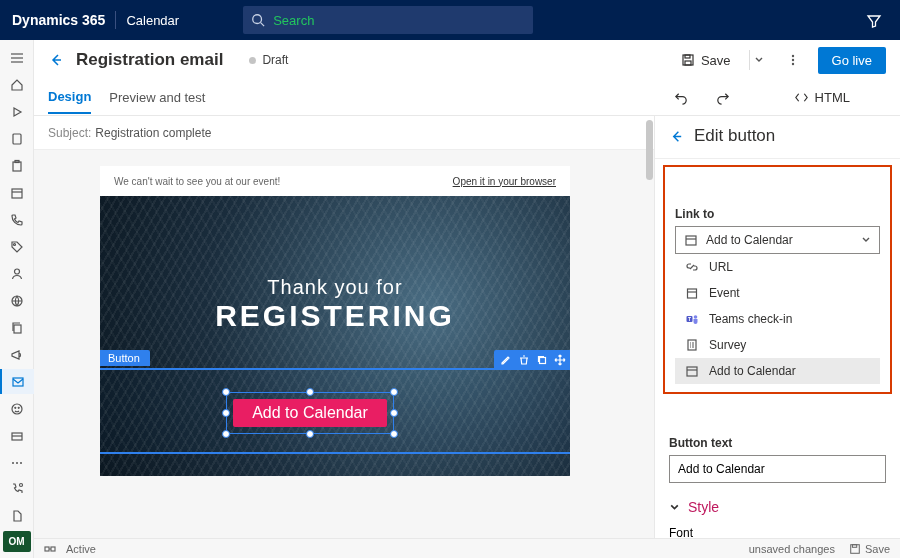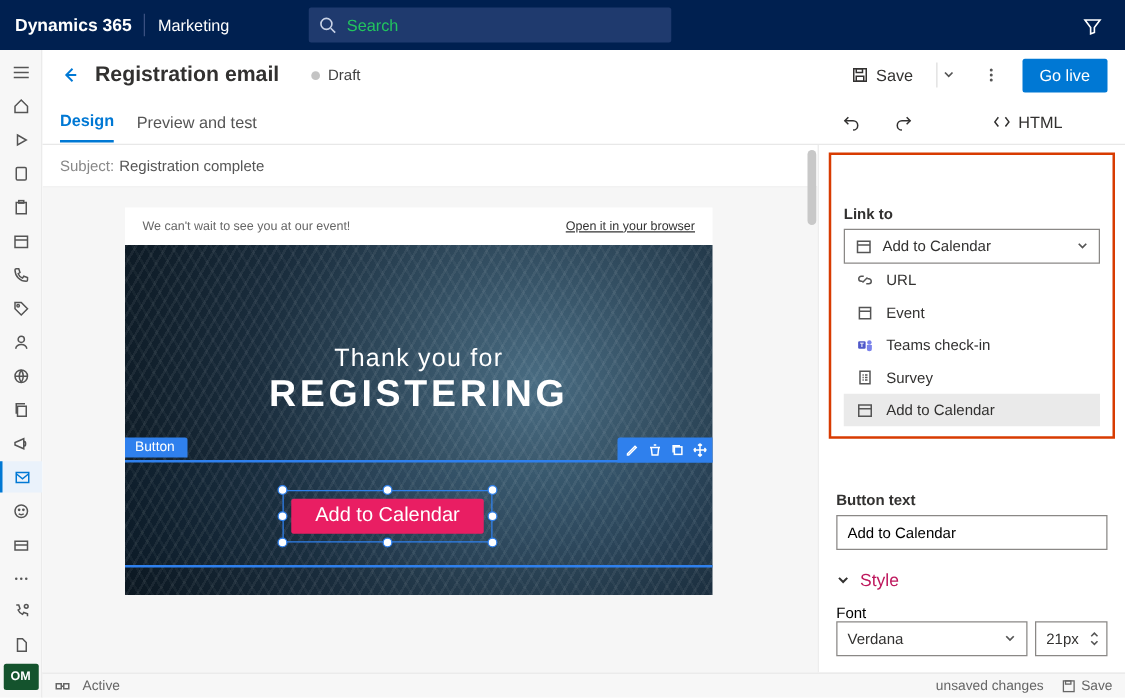--- a/index.html
+++ b/index.html
@@ -101,21 +101,21 @@
 
 .i { width:14px; height:14px; display:inline-block;}
 </style>
 </head>
 <body>
 
 <div class="topnav">
   <div class="brand">
     <span class="app">Dynamics 365</span>
     <span class="sep"></span>
-    <span class="module">Marketing</span>
+    <span class="module">Calendar</span>
   </div>
   <div class="search">
     <svg class="i" viewBox="0 0 16 16" fill="none" stroke="#c8d2e6" stroke-width="1.5">
         <circle cx="7" cy="7" r="5"></circle>
         <line x1="11" y1="11" x2="15" y2="15"></line>
       </svg>
     <span>Search</span>
   </div>
   <div class="spacer"></div>
   <div class="icons">
@@ -385,20 +385,28 @@
               <span class="handle h-bm"></span>
               <span class="handle h-br"></span>
               <div class="cta">Add to Calendar</div>
             </div>
           </div>
         </div>
       </div>
     </div>
 
     <div class="panel">
+      <div class="p-head">
+        <span class="back">
+            <svg width="15" height="15" viewBox="0 0 16 16" fill="none" stroke="#0078d4" stroke-width="1.5">
+              <path d="M10 3 5 8l5 5M5 8h8"></path>
+            </svg>
+          </span>
+        <span class="title">Edit button</span>
+      </div>
 
       <div class="redbox">
         <div class="field-group">
           <span class="label">Link to</span>
           <div class="select">
             <svg class="i" viewBox="0 0 14 14" fill="none" stroke="#555" stroke-width="1.2">
                 <rect x="2" y="3" width="10" height="9"></rect>
                 <line x1="2" y1="6" x2="12" y2="6"></line>
               </svg>
             <span>Add to Calendar</span>

